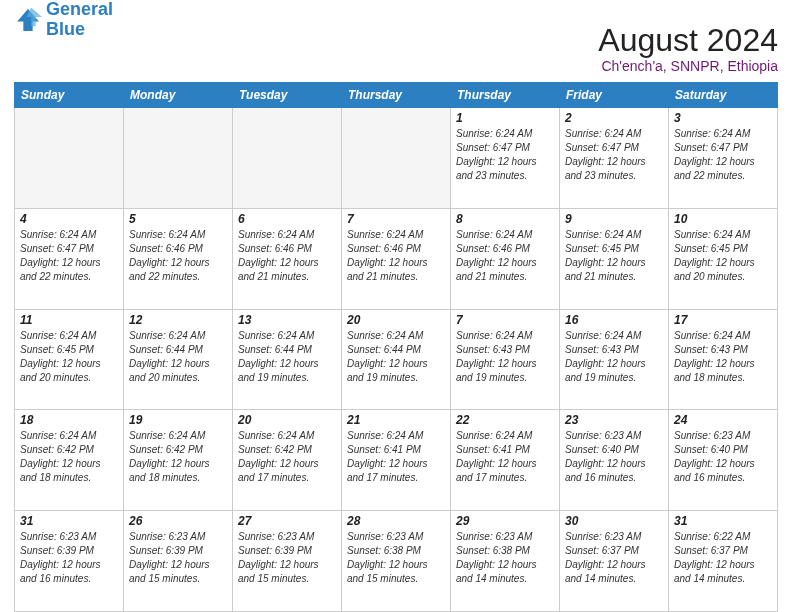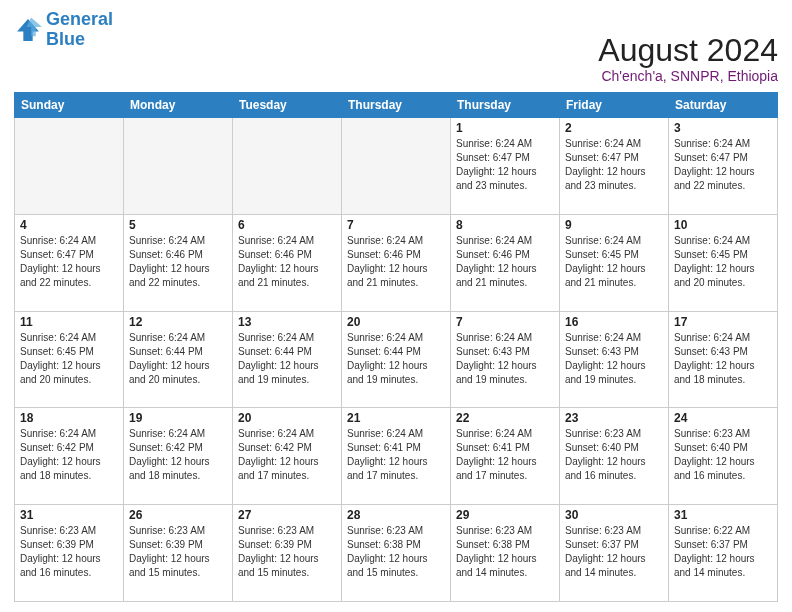--- a/index.html
+++ b/index.html
@@ -6,21 +6,21 @@
     body {
       font-family: Arial, sans-serif;
       background: #fff;
       width: 792px;
       height: 612px;
       overflow: hidden;
     }
     .page {
       width: 792px;
       height: 612px;
-      padding: 10px 14px;
+      padding: 0 14px;
       display: flex;
       flex-direction: column;
     }
     .header {
       display: flex;
       justify-content: space-between;
       align-items: flex-start;
       margin-bottom: 8px;
     }
     .logo {
@@ -51,20 +51,21 @@
     .subtitle {
       font-size: 14px;
       color: #701a75;
     }
     .calendar {
       flex: 1;
       border: 1px solid #bbb;
       border-collapse: collapse;
       width: 100%;
       table-layout: fixed;
+      font-style: italic;
     }
     .calendar thead tr th {
       background: #2c7fc0;
       color: #fff;
       font-size: 12px;
       font-weight: bold;
       text-align: left;
       padding: 5px 6px;
       border: 1px solid #2c7fc0;
     }

